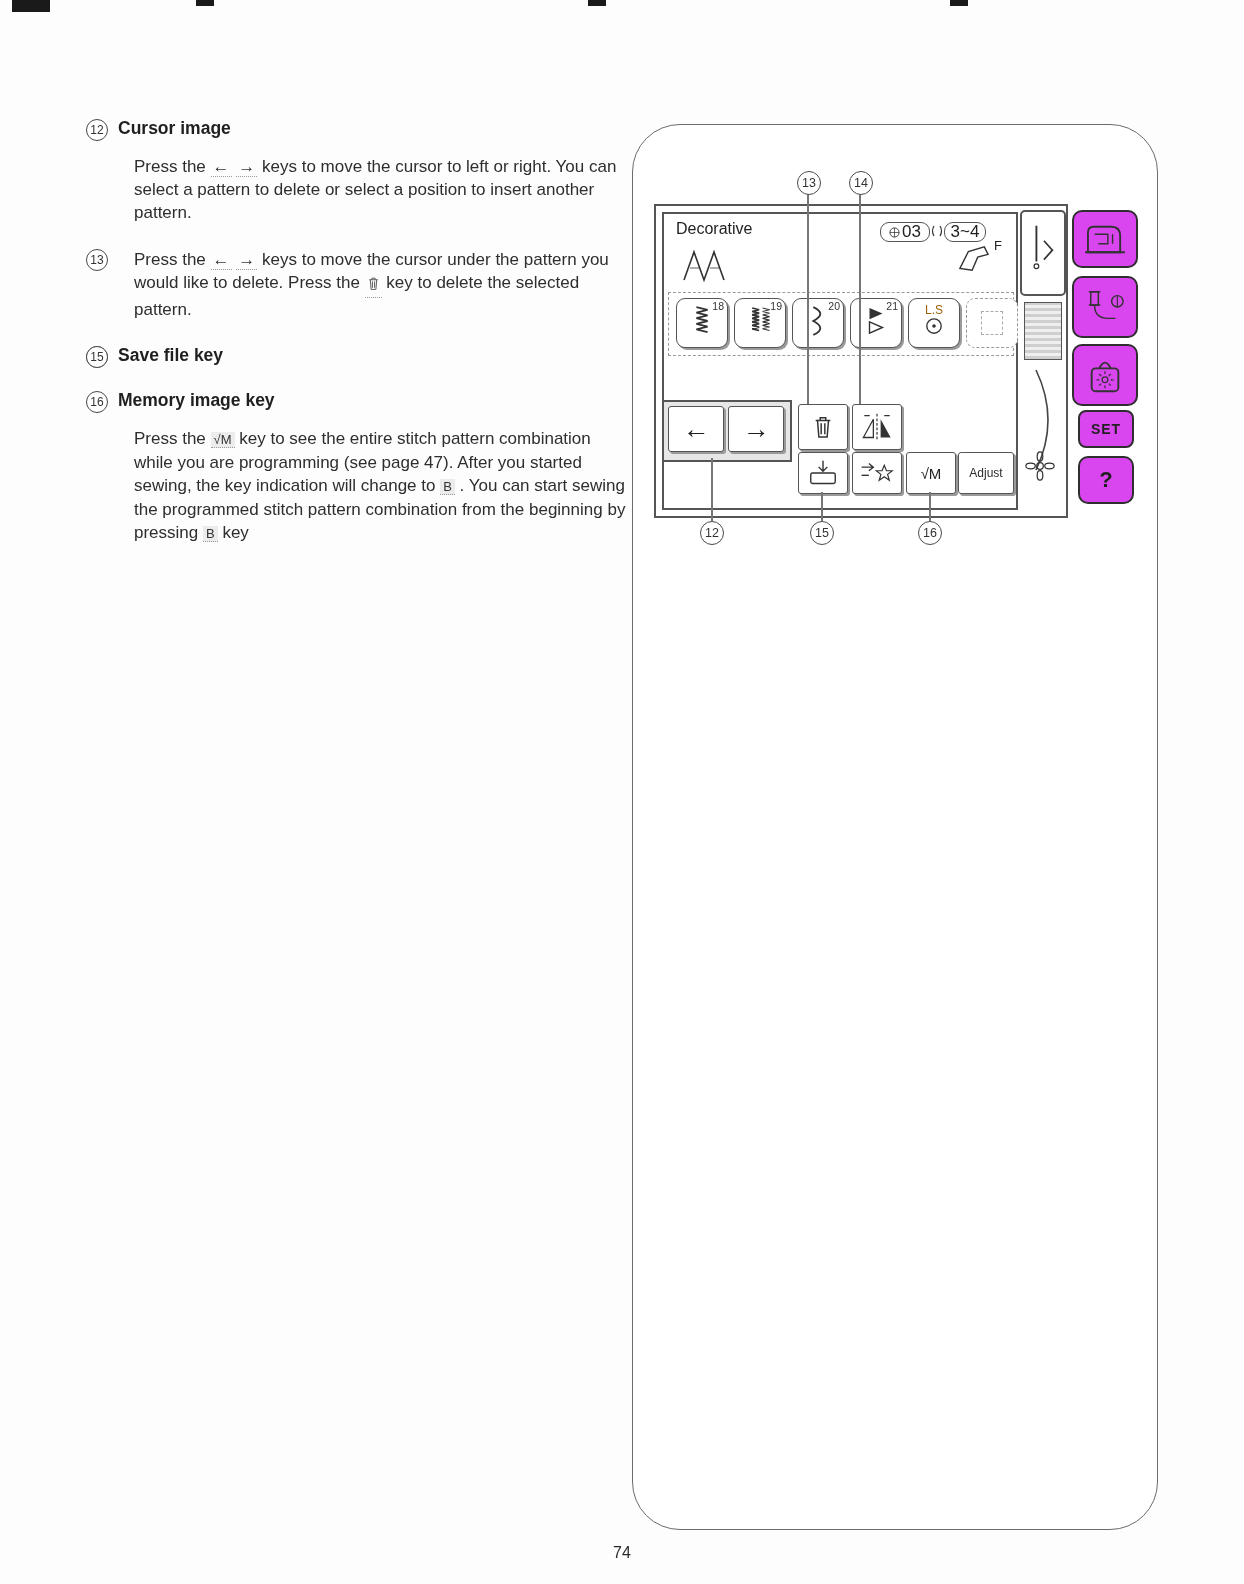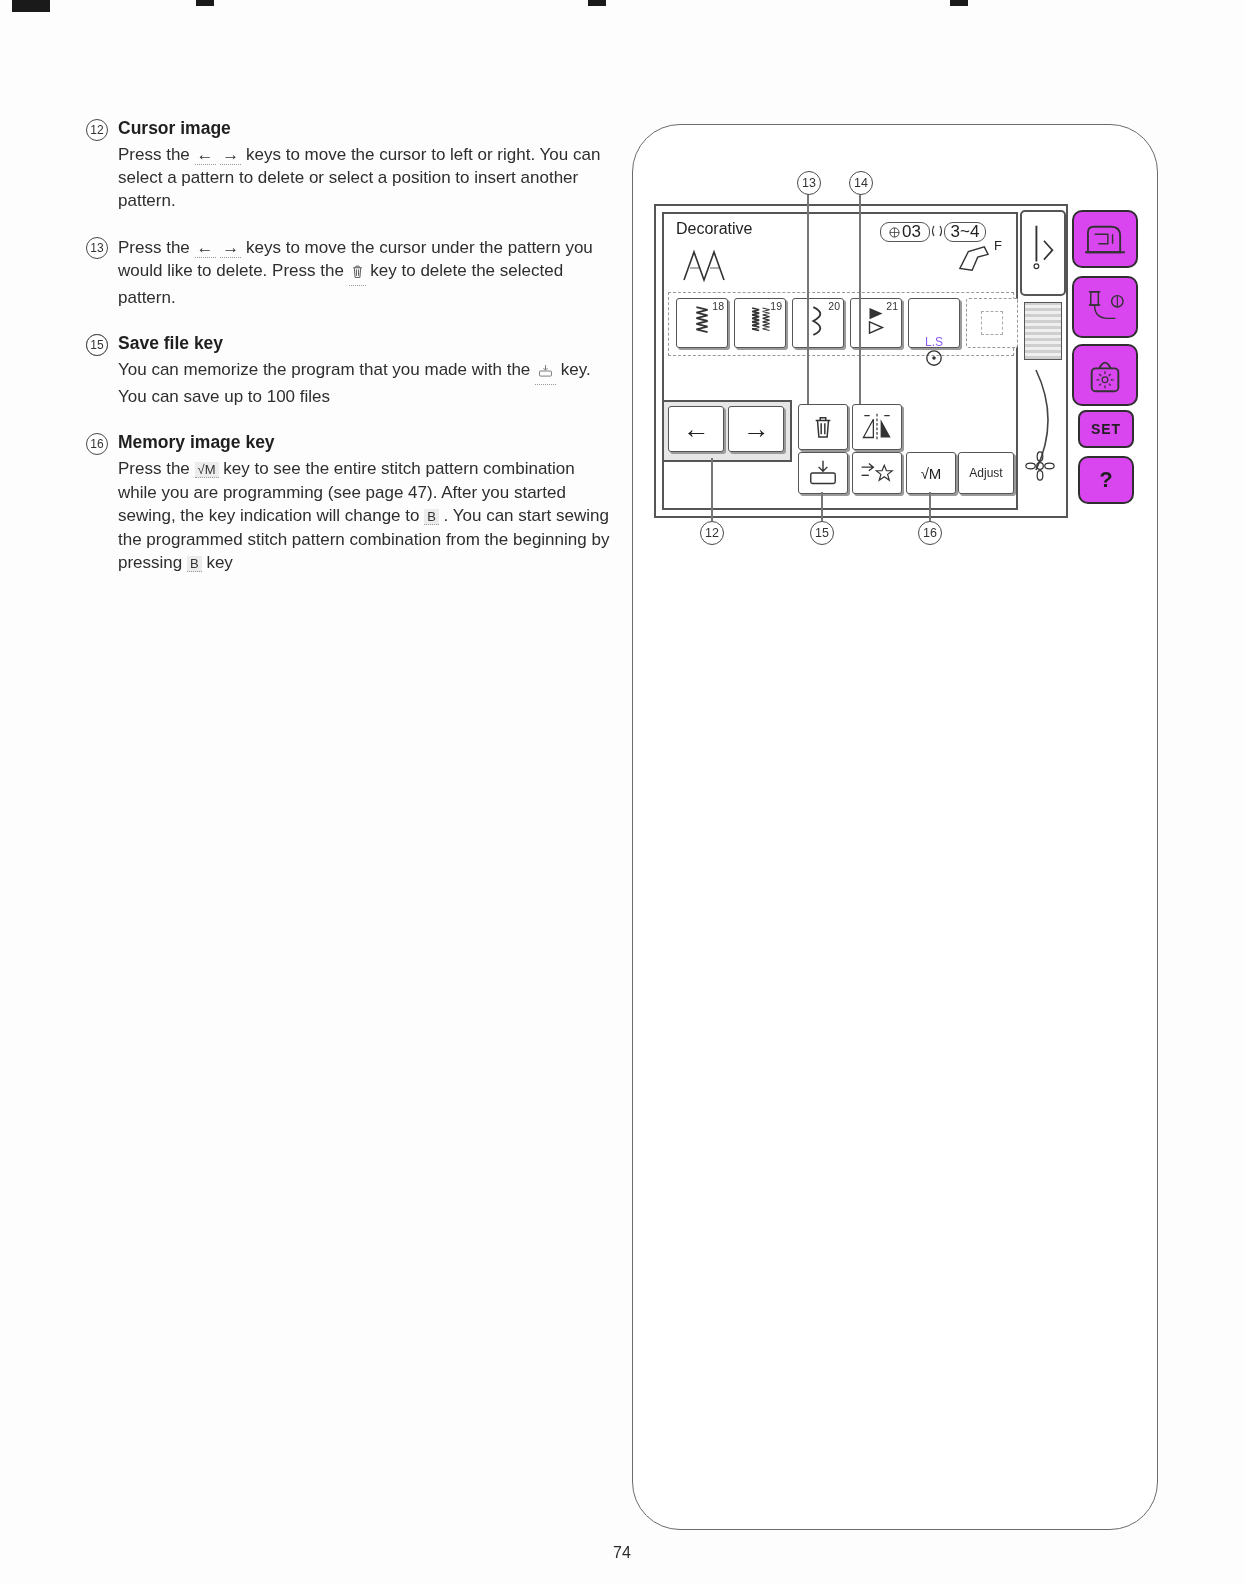--- a/index.html
+++ b/index.html
@@ -7,41 +7,41 @@
         font-family:"Liberation Sans",sans-serif;color:#2b2b2b;}
   .scan-mark{position:absolute;background:#1a1a1a;}
 
   
   #sections{position:absolute;left:88px;top:118px;width:512px;}
   .section{position:relative;padding-left:30px;margin-bottom:24px;}
   .sec-num{position:absolute;left:-2px;top:1px;width:20px;height:20px;border:1.5px solid #4a4a4a;
            border-radius:50%;font-size:12px;display:flex;align-items:center;justify-content:center;
            color:#333;background:#fff;}
   .section h3{margin:0 0 4px 0;font-size:17.5px;font-weight:bold;color:#1f1f1f;}
-  .sec-body{margin:0;font-size:17px;line-height:23px;color:#2e2e2e;width:500px;}
+  .sec-body{margin:16px;font-size:17px;line-height:23px;color:#2e2e2e;width:500px;}
   .tok-arrow{font-weight:bold;padding:0 2px;border-bottom:1px dotted #999;color:#333;}
   .tok-key{font-size:13px;padding:0 3px;background:#ececec;border-bottom:1px dotted #999;color:#333;}
   .tok-icon{display:inline-block;vertical-align:-3px;padding:0 2px;border-bottom:1px dotted #999;}
   .tok-icon svg{display:inline-block;}
 
   
   .abs{position:absolute;}
   #machine-outline{left:632px;top:124px;width:524px;height:1404px;border:1.5px solid #6b6b6b;
                    border-radius:48px;background:#fff;}
   #housing{left:654px;top:204px;width:410px;height:310px;border:2px solid #555;background:#fff;}
   #screen{left:662px;top:212px;width:352px;height:294px;border:2px solid #555;background:#fff;}
   #screen-title{left:676px;top:220px;font-size:16px;color:#222;}
   #deco-glyph{left:682px;top:246px;}
   .pill{position:absolute;height:18px;border:1.2px solid #555;border-radius:9px;display:flex;
         align-items:center;justify-content:center;gap:2px;font-size:17px;color:#222;background:#fff;}
   #foot-label{left:994px;top:238px;font-size:13px;color:#222;}
   #foot-icon{left:956px;top:244px;}
   #pattern-row{left:668px;top:292px;width:344px;height:62px;border:1px dashed #999;}
   .pkey{position:absolute;width:50px;height:48px;background:#fff;border:1.5px solid #555;
-        border-radius:3px;box-shadow:2px 2px 0 #9a9a9a;}
+        border-radius:9px;box-shadow:2px 2px 0 #9a9a9a;}
   .pkey .knum{position:absolute;top:1px;right:3px;font-size:10.5px;color:#333;}
   .pkey .kglyph{position:absolute;left:0;right:0;top:6px;display:flex;justify-content:center;}
   .pkey-empty{border:1.5px dashed #999;box-shadow:none;}
   .pkey-empty .inner{position:absolute;left:14px;top:12px;width:20px;height:22px;border:1.5px dashed #aaa;}
   #cursor-group{left:662px;top:400px;width:126px;height:58px;border:2px solid #555;background:#e6e6e6;}
   .bigkey{position:absolute;background:#fff;border:1.5px solid #555;border-radius:3px;
           box-shadow:2px 2px 0 #9a9a9a;display:flex;align-items:center;justify-content:center;}
   .bigkey .arrow{font-size:27px;font-weight:bold;color:#1f1f1f;line-height:1;}
   .txtkey{font-size:15px;color:#222;}
   #adjust-key span{font-size:12px;}
@@ -84,24 +84,20 @@
       <p class="sec-body">Press the <span class="tok-arrow">←</span> <span class="tok-arrow">→</span> keys to move the cursor under the pattern you would like to delete. Press the <span class="tok-icon"><svg viewBox="0 0 24 28" width="13" height="15">
               <path d="M4,7 H20 M9,7 V4 H15 V7 M6,7 L7.5,25 H16.5 L18,7 M10,10 V22 M14,10 V22" fill="none" stroke="#555" stroke-width="1.8"></path>
             </svg></span> key to delete the selected pattern.</p>
     </div>
     <div class="section">
       <span class="sec-num">14</span>
     </div>
     <div class="section">
       <span class="sec-num">15</span>
       <h3>Save file key</h3>
-      <p class="sec-body">You can memorize the program that you made with the <span class="tok-icon"><svg viewBox="0 0 40 32" width="17" height="14">
-              <rect x="6" y="16" width="28" height="12" rx="2" fill="none" stroke="#555" stroke-width="1.8"></rect>
-              <path d="M20,2 V13 M15,9 L20,14 L25,9" fill="none" stroke="#555" stroke-width="1.8"></path>
-            </svg></span> key. You can save up to 100 files</p>
     </div>
     <div class="section">
       <span class="sec-num">16</span>
       <h3>Memory image key</h3>
       <p class="sec-body">Press the <span class="tok-key">√M</span> key to see the entire stitch pattern combination while you are programming (see page 47). After you started sewing, the key indication will change to <span class="tok-key">B</span> . You can start sewing the programmed stitch pattern combination from the beginning by pressing <span class="tok-key">B</span> key</p>
     </div>
   </div>
 
   <div id="machine-outline" class="abs"></div>
 
@@ -170,21 +166,21 @@
     <span class="knum">21</span>
     <span class="kglyph">
       <svg viewBox="0 0 28 34" width="26" height="32">
           <path d="M7,3 L21,9 L7,15 Z" fill="#333"></path>
           <path d="M7,18 L21,24 L7,30 Z" fill="none" stroke="#333" stroke-width="1.5"></path>
         </svg>
     </span>
   </div>
   <div class="pkey" style="left:908px;top:298px;">
     <span class="kglyph" style="top:4px;flex-direction:column;align-items:center;display:flex;">
-      <span style="font-size:12px;color:#8b5cf6;margin-top:32px;">L.S</span>
+      <span style="font-size:12px;color:#a16207;">L.S</span>
       <svg viewBox="0 0 20 20" width="18" height="18">
           <circle cx="10" cy="10" r="8" fill="none" stroke="#333" stroke-width="1.5"></circle>
           <circle cx="10" cy="10" r="2" fill="#333"></circle>
         </svg>
     </span>
   </div>
   <div class="pkey pkey-empty" style="left:966px;top:298px;">
     <span class="inner"></span>
   </div>
 

